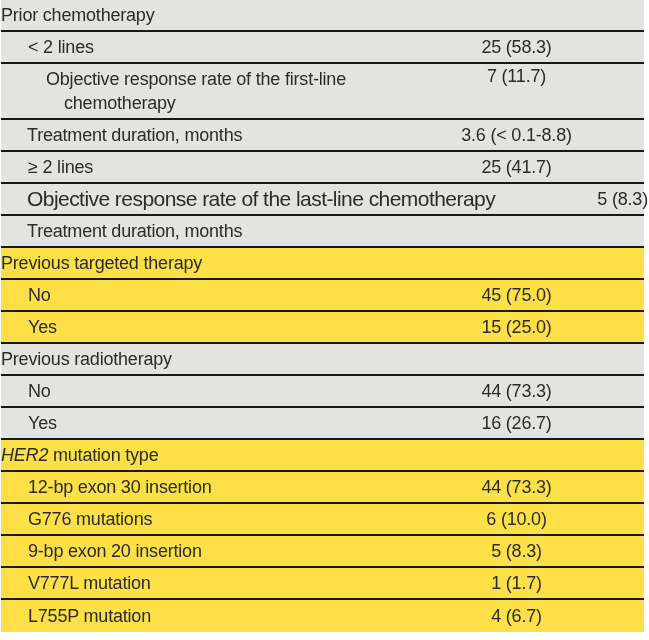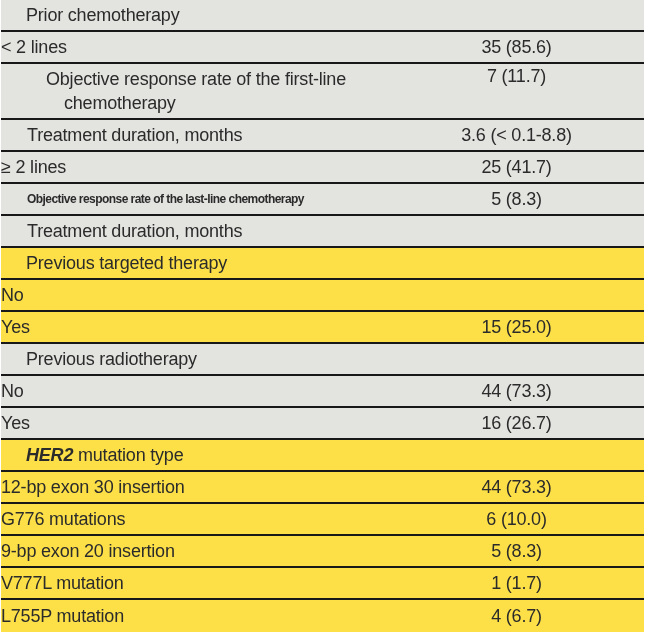--- a/index.html
+++ b/index.html
@@ -40,48 +40,47 @@
     padding-bottom: 3px;
   }
   .value {
     width: 255px;
     flex: 0 0 255px;
     text-align: center;
     font-size: 18px;
     line-height: 24px;
     letter-spacing: -0.2px;
   }
-  .lvl0 { padding-left: 25px; }
-  .lvl1 { }
+  .lvl0 { padding-left: 0; }
+  .lvl1 { padding-left: 27px; }
   .lvl2 { padding-left: 26px; }
   .hang {
     padding-left: 63px;
     text-indent: -18px;
     white-space: pre-line;
   }
   .condense {
-    font-size: 12px;
+    font-size: 21px;
     letter-spacing: -0.55px;
     white-space: nowrap;
-    font-weight: bold;
   }
-  .em-part { font-style: italic; font-weight: bold; }
+  .em-part { font-style: italic; }
 </style>
 </head>
 <body>
 
 <div class="table">
 
   <div class="row shaded">
     <div class="label lvl0">Prior chemotherapy</div>
     <div class="value"></div>
   </div>
   <div class="row shaded">
     <div class="label lvl1">&lt; 2 lines</div>
-    <div class="value">35 (85.6)</div>
+    <div class="value">25 (58.3)</div>
   </div>
   <div class="row shaded top">
     <div class="label lvl2 hang">Objective response rate of the first-line
 chemotherapy</div>
     <div class="value">7 (11.7)</div>
   </div>
   <div class="row shaded">
     <div class="label lvl2">Treatment duration, months</div>
     <div class="value">3.6 (&lt; 0.1-8.8)</div>
   </div>
@@ -96,20 +95,21 @@
   <div class="row shaded">
     <div class="label lvl2">Treatment duration, months</div>
   </div>
 
   <div class="row">
     <div class="label lvl0">Previous targeted therapy</div>
     <div class="value"></div>
   </div>
   <div class="row">
     <div class="label lvl1">No</div>
+    <div class="value">45 (75.0)</div>
   </div>
   <div class="row">
     <div class="label lvl1">Yes</div>
     <div class="value">15 (25.0)</div>
   </div>
 
   <div class="row shaded">
     <div class="label lvl0">Previous radiotherapy</div>
     <div class="value"></div>
   </div>

